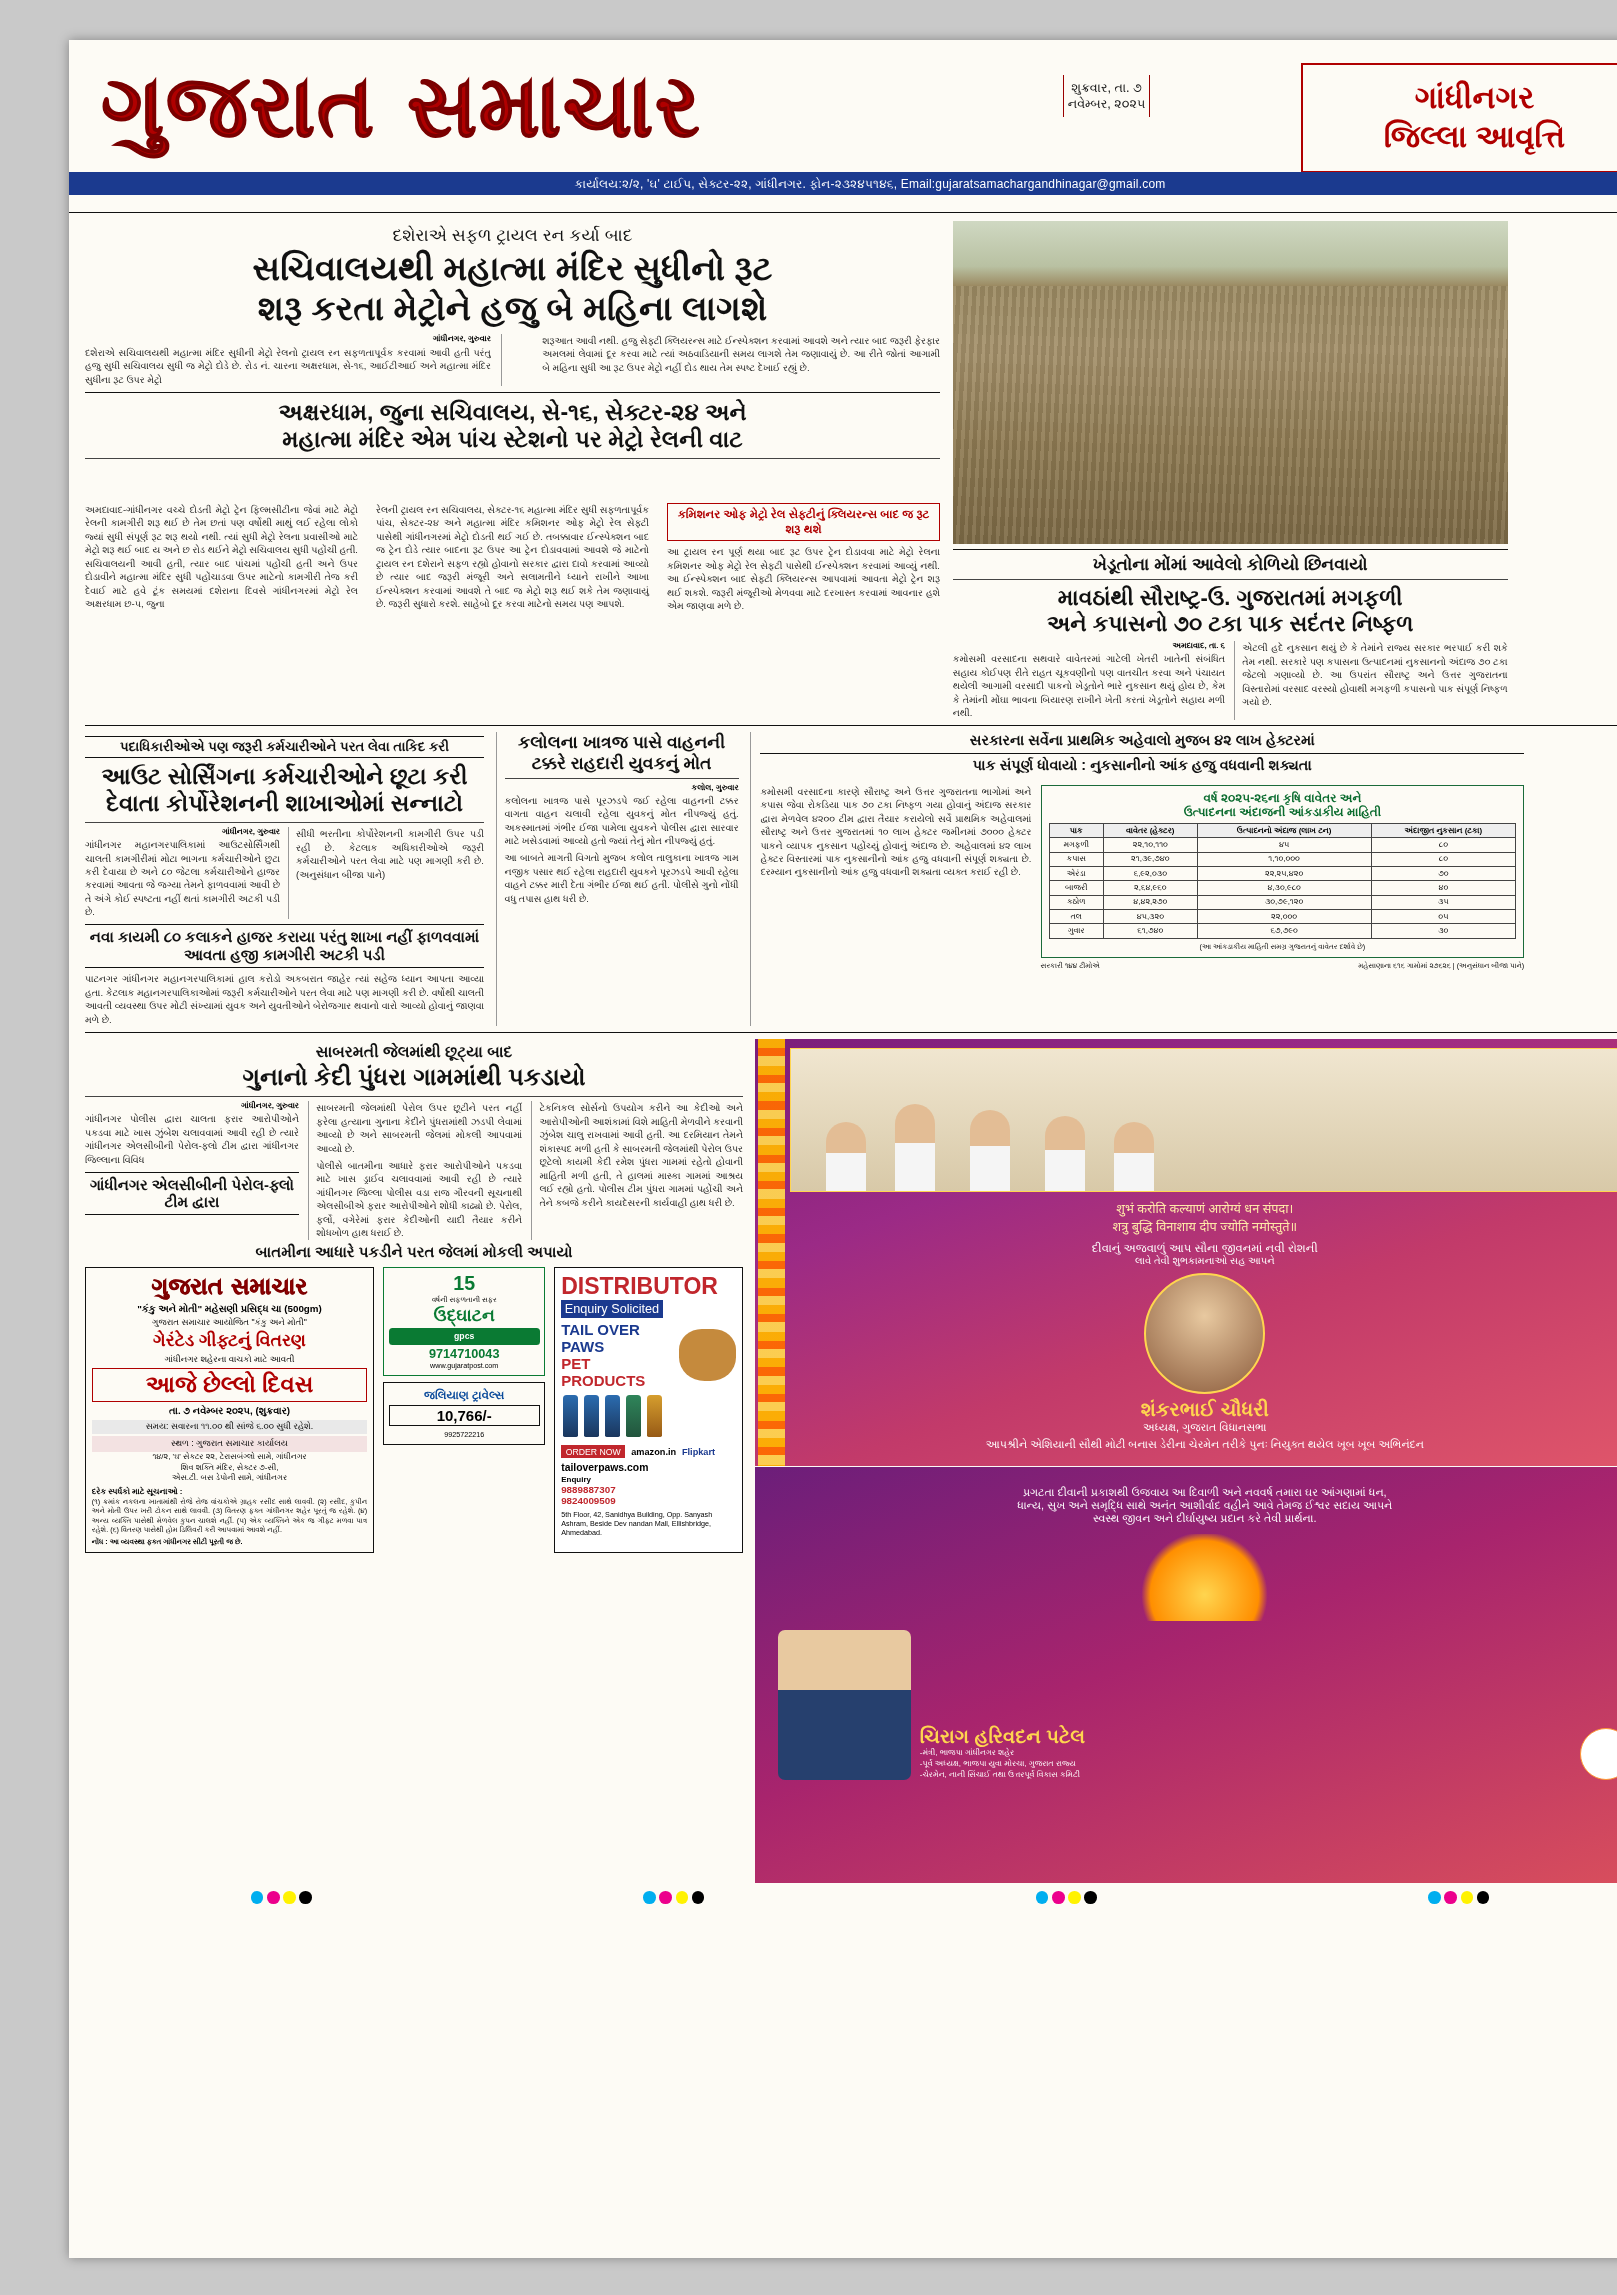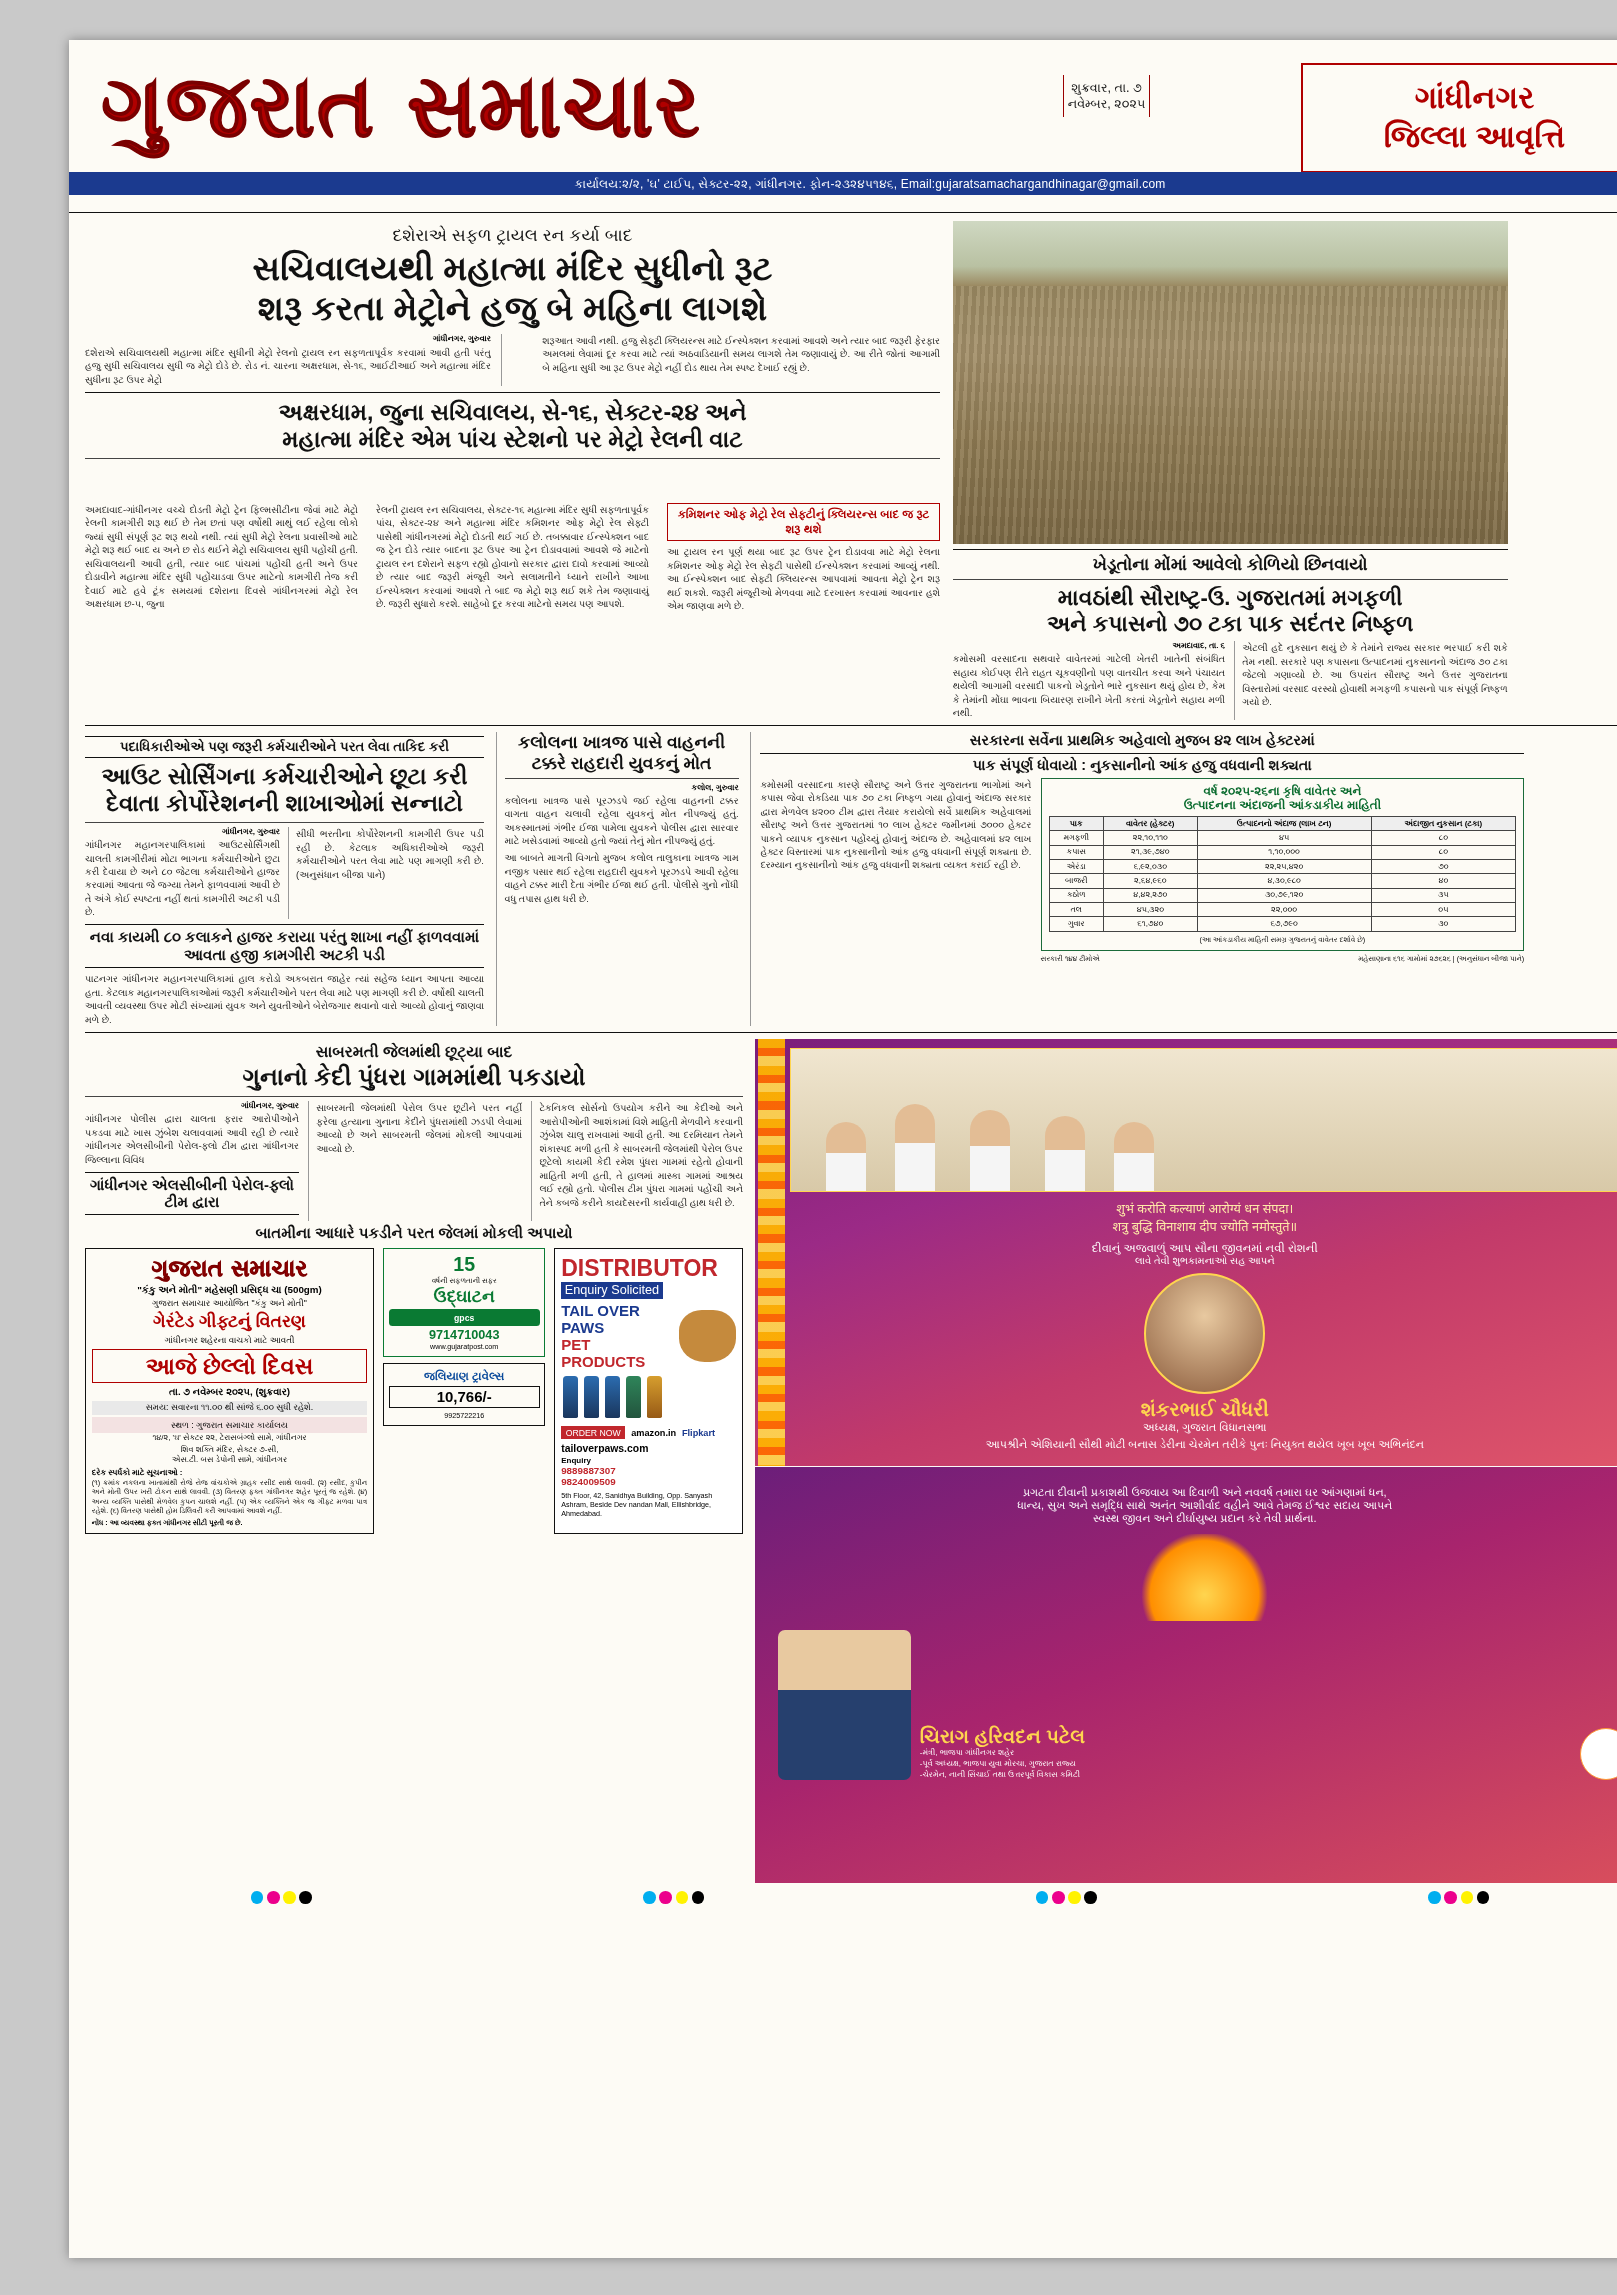--- a/index.html
+++ b/index.html
@@ -218,21 +218,21 @@
           <div class="small" style="text-align:right;font-weight:700;">કલોલ, ગુરુવાર</div>
           <div class="body-txt">કલોલના ખાત્રજ પાસે પૂરઝડપે જઈ રહેલા વાહનની ટક્કર વાગતા વાહન ચલાવી રહેલા યુવકનું મોત નીપજ્યું હતું. અકસ્માતમાં ગંભીર ઈજા પામેલા યુવકને પોલીસ દ્વારા સારવાર માટે ખસેડવામાં આવ્યો હતો જ્યાં તેનું મોત નીપજ્યું હતું.</div>
           <div class="body-txt" style="margin-top:3.5px">આ બાબતે માગતી વિગતો મુજબ કલોલ તાલુકાના ખાત્રજ ગામ નજીક પસાર થઈ રહેલા રાહદારી યુવકને પૂરઝડપે આવી રહેલા વાહને ટક્કર મારી દેતા ગંભીર ઈજા થઈ હતી. પોલીસે ગુનો નોંધી વધુ તપાસ હાથ ધરી છે.</div>
         </div>
       </div>
 
       <div style="width:774px;" class="col-rule">
         <div style="padding-left:9.2px">
           <div class="headline" style="font-size:14.4px;color:#111;border-bottom:0.6px solid #111;padding-bottom:3.5px;">સરકારના સર્વેના પ્રાથમિક અહેવાલો મુજબ ૪૨ લાખ હેક્ટરમાં</div>
           <div class="headline" style="font-size:14.4px;color:#111;padding:3.5px 0;">પાક સંપૂર્ણ ધોવાયો : નુકસાનીનો આંક હજુ વધવાની શક્યતા</div>
-          <div style="display:flex;gap:9.2px;">
+          <div style="display:flex;gap:9.2px;margin-top:7px;">
             <div style="width:271px;">
               <div class="body-txt">
                 કમોસમી વરસાદના કારણે સૌરાષ્ટ્ર અને ઉત્તર ગુજરાતના ભાગોમાં અને કપાસ જેવા રોકડિયા પાક ૭૦ ટકા નિષ્ફળ ગયા હોવાનું અંદાજ સરકાર દ્વારા મેળવેલ ૪૨૦૦ ટીમ દ્વારા તૈયાર કરાયેલો સર્વે પ્રાથમિક અહેવાલમાં સૌરાષ્ટ્ર અને ઉત્તર ગુજરાતમાં ૧૦ લાખ હેક્ટર જમીનમાં ૭૦૦૦ હેક્ટર પાકને વ્યાપક નુકસાન પહોંચ્યું હોવાનું અંદાજ છે. અહેવાલમાં ૪૨ લાખ હેક્ટર વિસ્તારમાં પાક નુકસાનીનો આંક હજુ વધવાની સંપૂર્ણ શક્યતા છે. દરમ્યાન નુકસાનીનો આંક હજુ વધવાની શક્યતા વ્યક્ત કરાઈ રહી છે.
               </div>
             </div>
             <div style="flex:1;">
               <div class="boxed">
                 <div class="greenhead" style="font-size:12px;">વર્ષ ૨૦૨૫-૨૬ના કૃષિ વાવેતર અને</div>
                 <div class="greenhead" style="font-size:12px;margin-bottom:3.5px;">ઉત્પાદનના અંદાજની આંકડાકીય માહિતી</div>
                 <table class="ag">
@@ -311,20 +311,21 @@
         <div class="thinrule"></div>
 
         <div style="display:flex;gap:9.2px;">
           <div style="width:214px;">
             <div class="small" style="text-align:right;font-weight:700;">ગાંધીનગર, ગુરુવાર</div>
             <div class="body-txt">ગાંધીનગર પોલીસ દ્વારા ચાલતા ફરાર આરોપીઓને પકડવા માટે ખાસ ઝુંબેશ ચલાવવામાં આવી રહી છે ત્યારે ગાંધીનગર એલસીબીની પેરોલ-ફ્લો ટીમ દ્વારા ગાંધીનગર જિલ્લાના વિવિધ</div>
             <div class="headline" style="font-size:15px;margin:5.8px 0;border-top:0.6px solid #111;border-bottom:0.6px solid #111;padding:2.9px 0;">ગાંધીનગર એલસીબીની પેરોલ-ફ્લો ટીમ દ્વારા</div>
           </div>
           <div style="width:214px;" class="col-rule">
             <div class="body-txt" style="padding-left:7px">સાબરમતી જેલમાંથી પેરોલ ઉપર છૂટીને પરત નહીં ફરેલા હત્યાના ગુનાના કેદીને પુંધરામાંથી ઝડપી લેવામાં આવ્યો છે અને સાબરમતી જેલમાં મોકલી આપવામાં આવ્યો છે.</div>
+            <div class="body-txt" style="padding-left:7px;margin-top:3.5px;">પોલીસે બાતમીના આધારે ફરાર આરોપીઓને પકડવા માટે ખાસ ડ્રાઈવ ચલાવવામાં આવી રહી છે ત્યારે ગાંધીનગર જિલ્લા પોલીસ વડા રાજ ગૌરવની સૂચનાથી એલસીબીએ ફરાર આરોપીઓને શોધી કાઢ્યો છે. પેરોલ, ફર્લો, વગેરેમાં ફરાર કેદીઓની યાદી તૈયાર કરીને શોધખોળ હાથ ધરાઈ છે.</div>
           </div>
           <div style="flex:1;" class="col-rule">
             <div class="body-txt" style="padding-left:7px">ટેકનિકલ સોર્સનો ઉપયોગ કરીને આ કેદીઓ અને આરોપીઓની આશંકામાં વિશે માહિતી મેળવીને કરવાની ઝુંબેશ ચાલુ રાખવામાં આવી હતી. આ દરમિયાન તેમને શંકાસ્પદ મળી હતી કે સાબરમતી જેલમાંથી પેરોલ ઉપર છૂટેલો કાયમી કેદી રમેશ પુંધરા ગામમાં રહેતો હોવાની માહિતી મળી હતી, તે હાલમાં માસ્કા ગામમાં આશ્રય લઈ રહ્યો હતો. પોલીસ ટીમ પુંધરા ગામમાં પહોંચી અને તેને કબજે કરીને કાયદેસરની કાર્યવાહી હાથ ધરી છે.</div>
           </div>
         </div>
         <div class="headline" style="font-size:15px;margin:3.5px 0 5.8px;">બાતમીના આધારે પકડીને પરત જેલમાં મોકલી અપાયો</div>
 
         <div style="display:flex;gap:9.2px;margin-top:3.5px;">
           <div style="width:289px;border:1.7px solid #111;padding:5.8px;">
             <div class="gs-logo" style="font-size:23px;">ગુજરાત સમાચાર</div>

